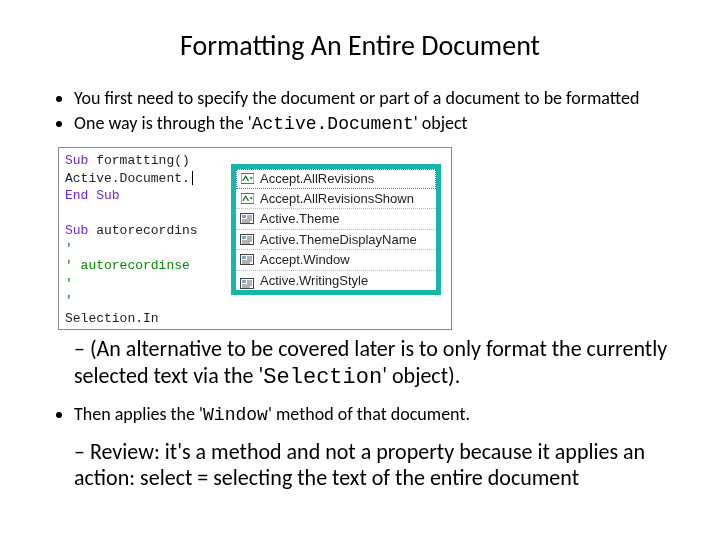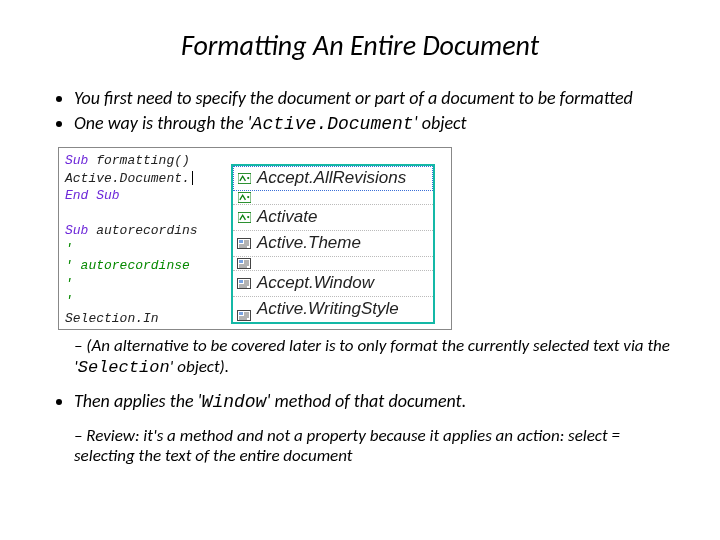--- a/index.html
+++ b/index.html
@@ -7,41 +7,40 @@
     padding: 0;
     width: 720px;
     height: 540px;
     background: #fff;
     font-family: Calibri, "Segoe UI", Arial, sans-serif;
     color: #000;
   }
   .slide {
     box-sizing: border-box;
     padding: 28px 40px 20px 40px;
-    font-style: italic;
   }
   .title {
     text-align: center;
     font-size: 28px;
     font-weight: 400;
     margin: 0 0 24px 0;
   }
   ul.top {
     margin: 12px;
     padding-left: 22px;
     font-size: 18px;
     line-height: 1.25;
   }
   ul.top > li {
     margin-bottom: 2px;
   }
   ul.sub {
     margin: 4px 0 8px 0;
     padding-left: 34px;
-    font-size: 17px;
+    font-size: 22px;
     line-height: 1.2;
     list-style: none;
   }
   ul.sub > li::before {
     content: "– ";
   }
   .mono {
     font-family: Consolas, "Courier New", monospace;
   }
 
@@ -66,24 +65,24 @@
     height: 14px;
     vertical-align: middle;
     margin-left: 2px;
   }
 
   .intellisense {
     position: absolute;
     left: 172px;
     top: 16px;
     width: 200px;
-    border: 2px solid #14b8a6;
+    border: 5px solid #14b8a6;
     background: #fff;
     font-family: Tahoma, Arial, sans-serif;
-    font-size: 17px;
+    font-size: 13px;
     color: #222;
   }
   .intellisense .item {
     padding: 1px 4px;
     border-bottom: 1px dotted #bbb;
     display: flex;
     align-items: center;
     gap: 6px;
   }
   .intellisense .item:last-child { border-bottom: none; align-items: flex-end; }
@@ -139,49 +138,41 @@
         <span>Accept.AllRevisions</span>
       </div>
       <div class="item">
         <span class="ic ic-method">
           <svg viewBox="0 0 14 11">
               <rect x="0" y="0" width="14" height="11" fill="none" stroke="#0a7f10" stroke-width="1"></rect>
               <path d="M2 8 L5 3 L8 8" stroke="#0a7f10" fill="none" stroke-width="1.4"></path>
               <circle cx="11" cy="5" r="1.2" fill="#0a7f10"></circle>
             </svg>
         </span>
-      </div>
-      <div class="item">
-        <span class="ic ic-method">
-          <svg viewBox="0 0 14 11">
-              <rect x="0" y="0" width="14" height="11" fill="none" stroke="#0a7f10" stroke-width="1"></rect>
-              <path d="M2 8 L5 3 L8 8" stroke="#0a7f10" fill="none" stroke-width="1.4"></path>
-              <circle cx="11" cy="5" r="1.2" fill="#0a7f10"></circle>
-            </svg>
-        </span>
-        <span>Activate</span>
+        <span>Accept.AllRevisionsShown</span>
       </div>
       <div class="item">
         <span class="ic ic-prop">
           <svg viewBox="0 0 14 11">
               <rect x="0.5" y="0.5" width="13" height="10" fill="#fff" stroke="#444" stroke-width="1"></rect>
               <rect x="2" y="2" width="4" height="3" fill="#7aa3e0"></rect>
               <path d="M7 3 L12 3 M7 5 L12 5 M2 7 L12 7 M2 9 L10 9" stroke="#555" stroke-width="0.9"></path>
             </svg>
         </span>
         <span>Active.Theme</span>
       </div>
       <div class="item">
         <span class="ic ic-prop">
           <svg viewBox="0 0 14 11">
               <rect x="0.5" y="0.5" width="13" height="10" fill="#fff" stroke="#444" stroke-width="1"></rect>
               <rect x="2" y="2" width="4" height="3" fill="#7aa3e0"></rect>
               <path d="M7 3 L12 3 M7 5 L12 5 M2 7 L12 7 M2 9 L10 9" stroke="#555" stroke-width="0.9"></path>
             </svg>
         </span>
+        <span>Active.ThemeDisplayName</span>
       </div>
       <div class="item">
         <span class="ic ic-prop">
           <svg viewBox="0 0 14 11">
               <rect x="0.5" y="0.5" width="13" height="10" fill="#fff" stroke="#444" stroke-width="1"></rect>
               <rect x="2" y="2" width="4" height="3" fill="#7aa3e0"></rect>
               <path d="M7 3 L12 3 M7 5 L12 5 M2 7 L12 7 M2 9 L10 9" stroke="#555" stroke-width="0.9"></path>
             </svg>
         </span>
         <span>Accept.Window</span>

